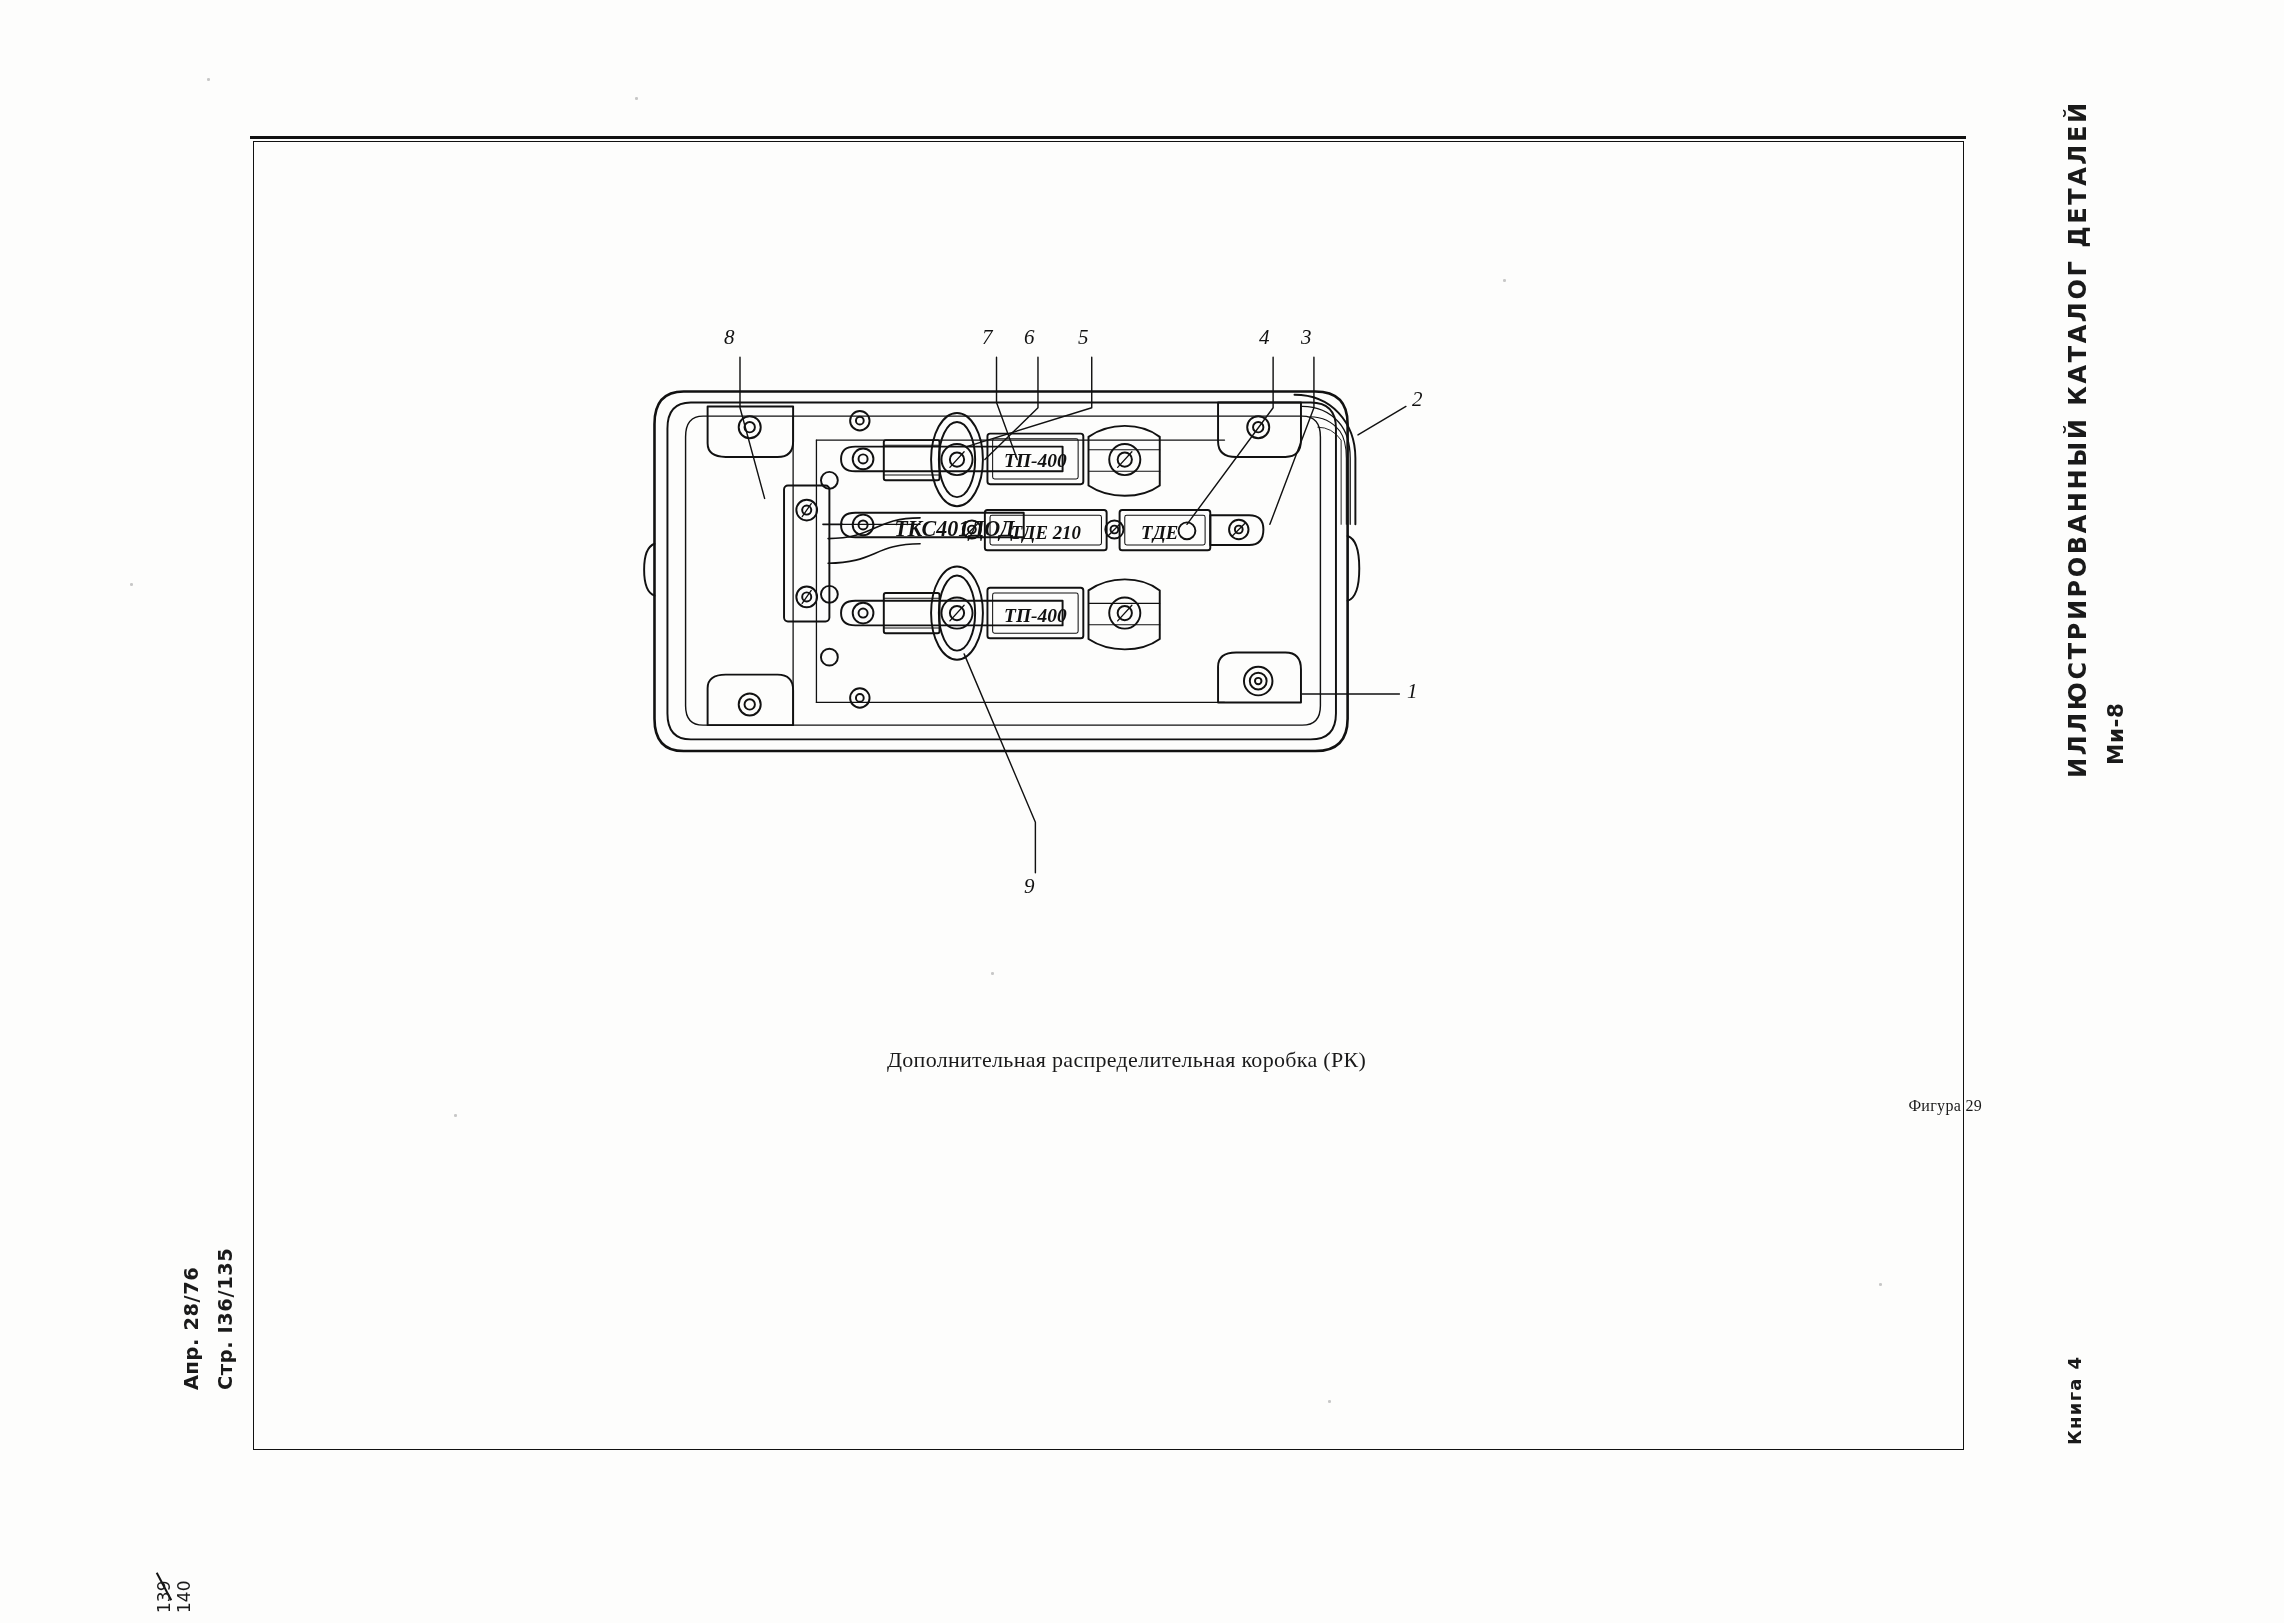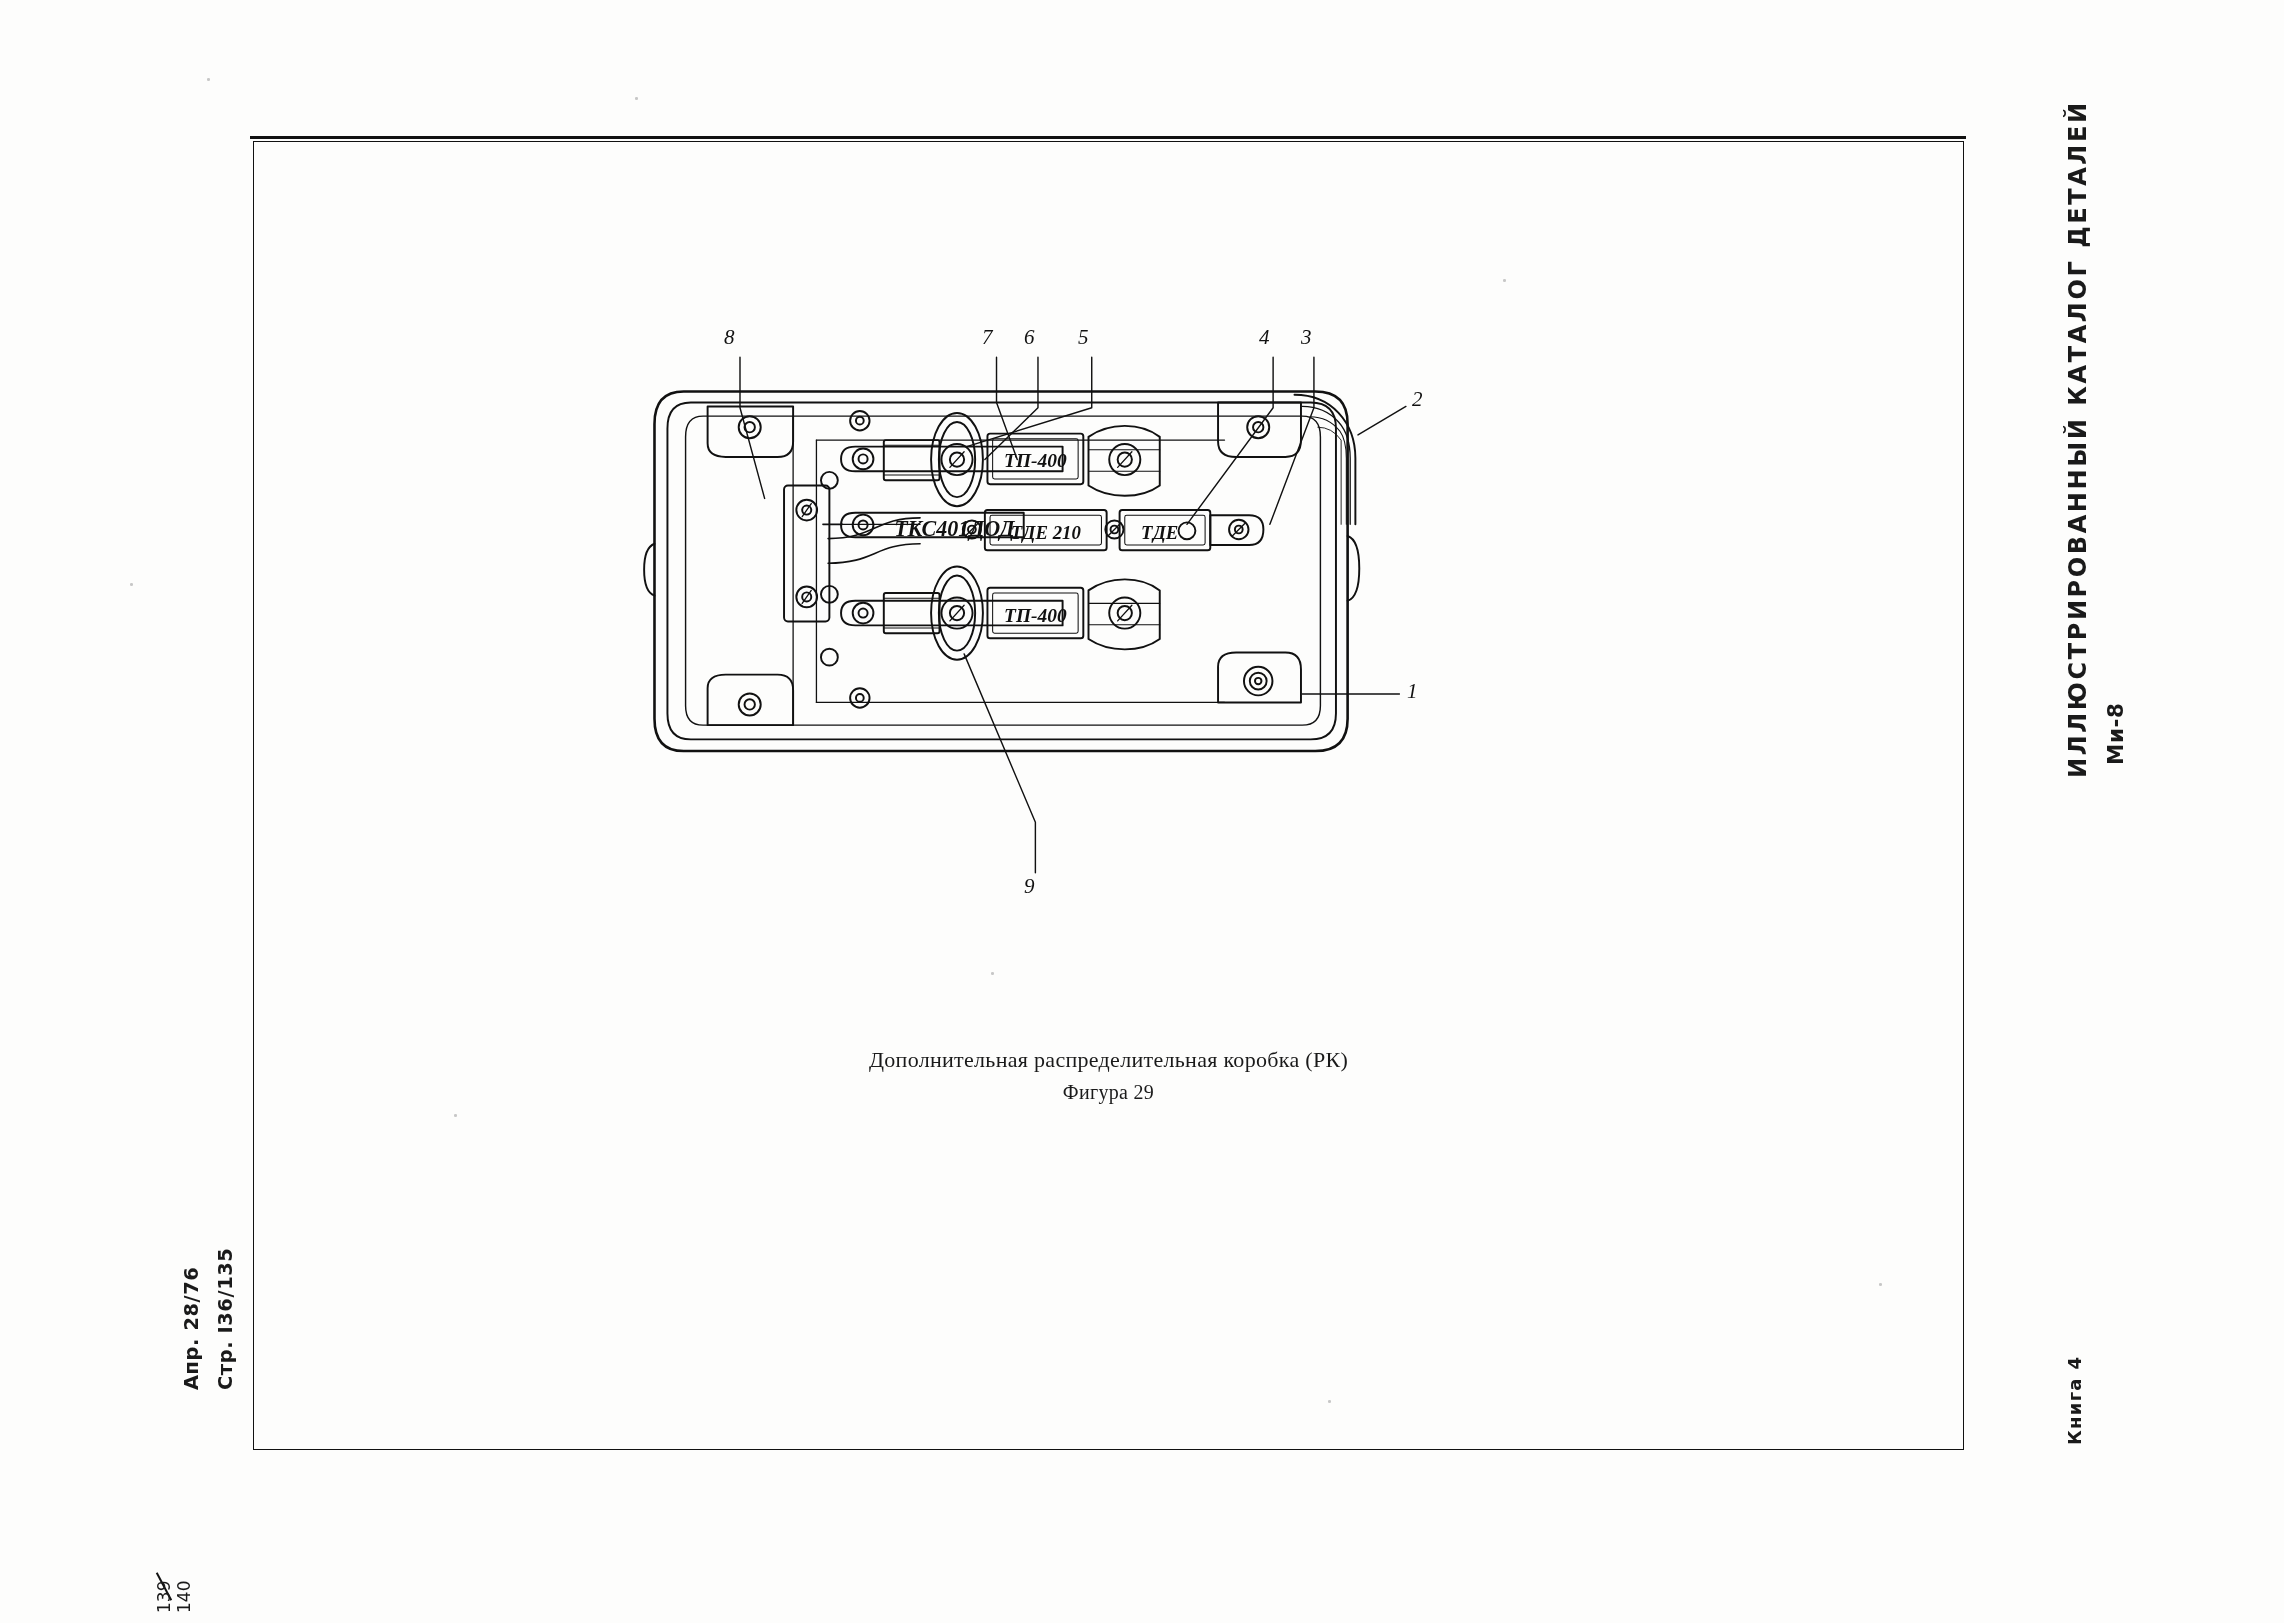--- a/index.html
+++ b/index.html
@@ -111,31 +111,33 @@
     left: 163px;
     top: 1571px;
     width: 1.9px;
     height: 31px;
     background: #111;
     transform: rotate(-28deg);
   }
   
   .caption {
     position: absolute;
-    left: 253px;
+    left: 271px;
     top: 1043px;
     width: 1711px;
     text-align: center;
     font-family: "Liberation Serif", serif;
     font-size: 22px;
     line-height: 1.55;
     letter-spacing: 0.3px;
   }
   .caption .fig {
-    font-size: 20px;
+    margin-top: 17px;
+    font-size: 16px;
+    text-align: right;
   }
   
   .drawing {
     position: absolute;
     left: 570px;
     top: 330px;
     width: 1037px;
     height: 583px;
   }
   .drawing svg { display: block; }

